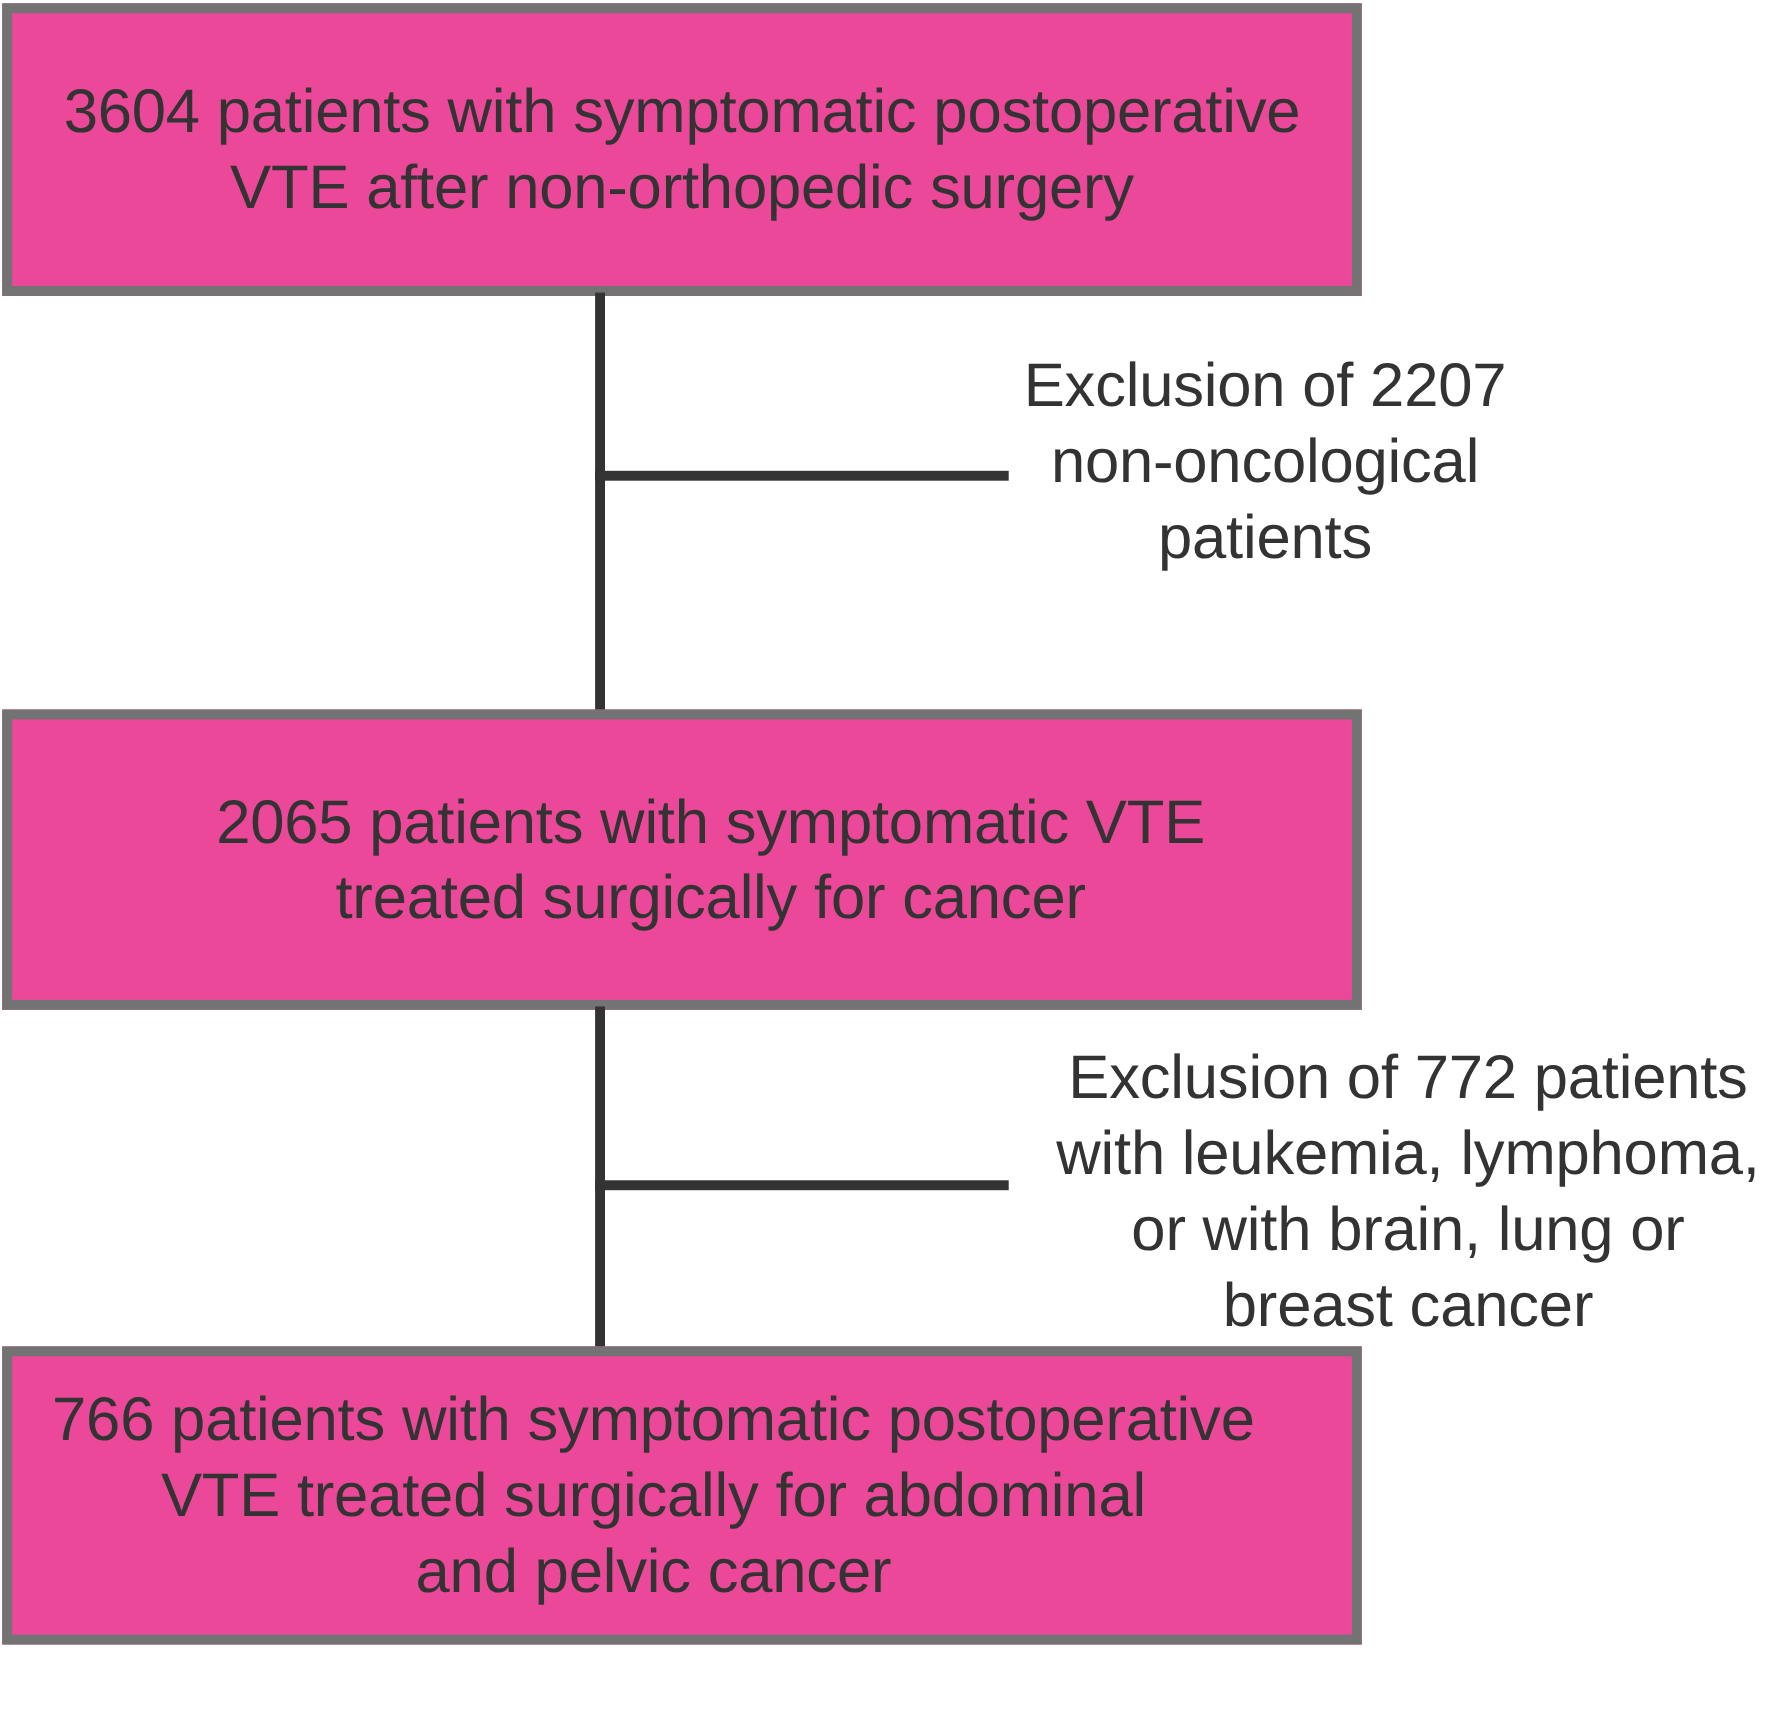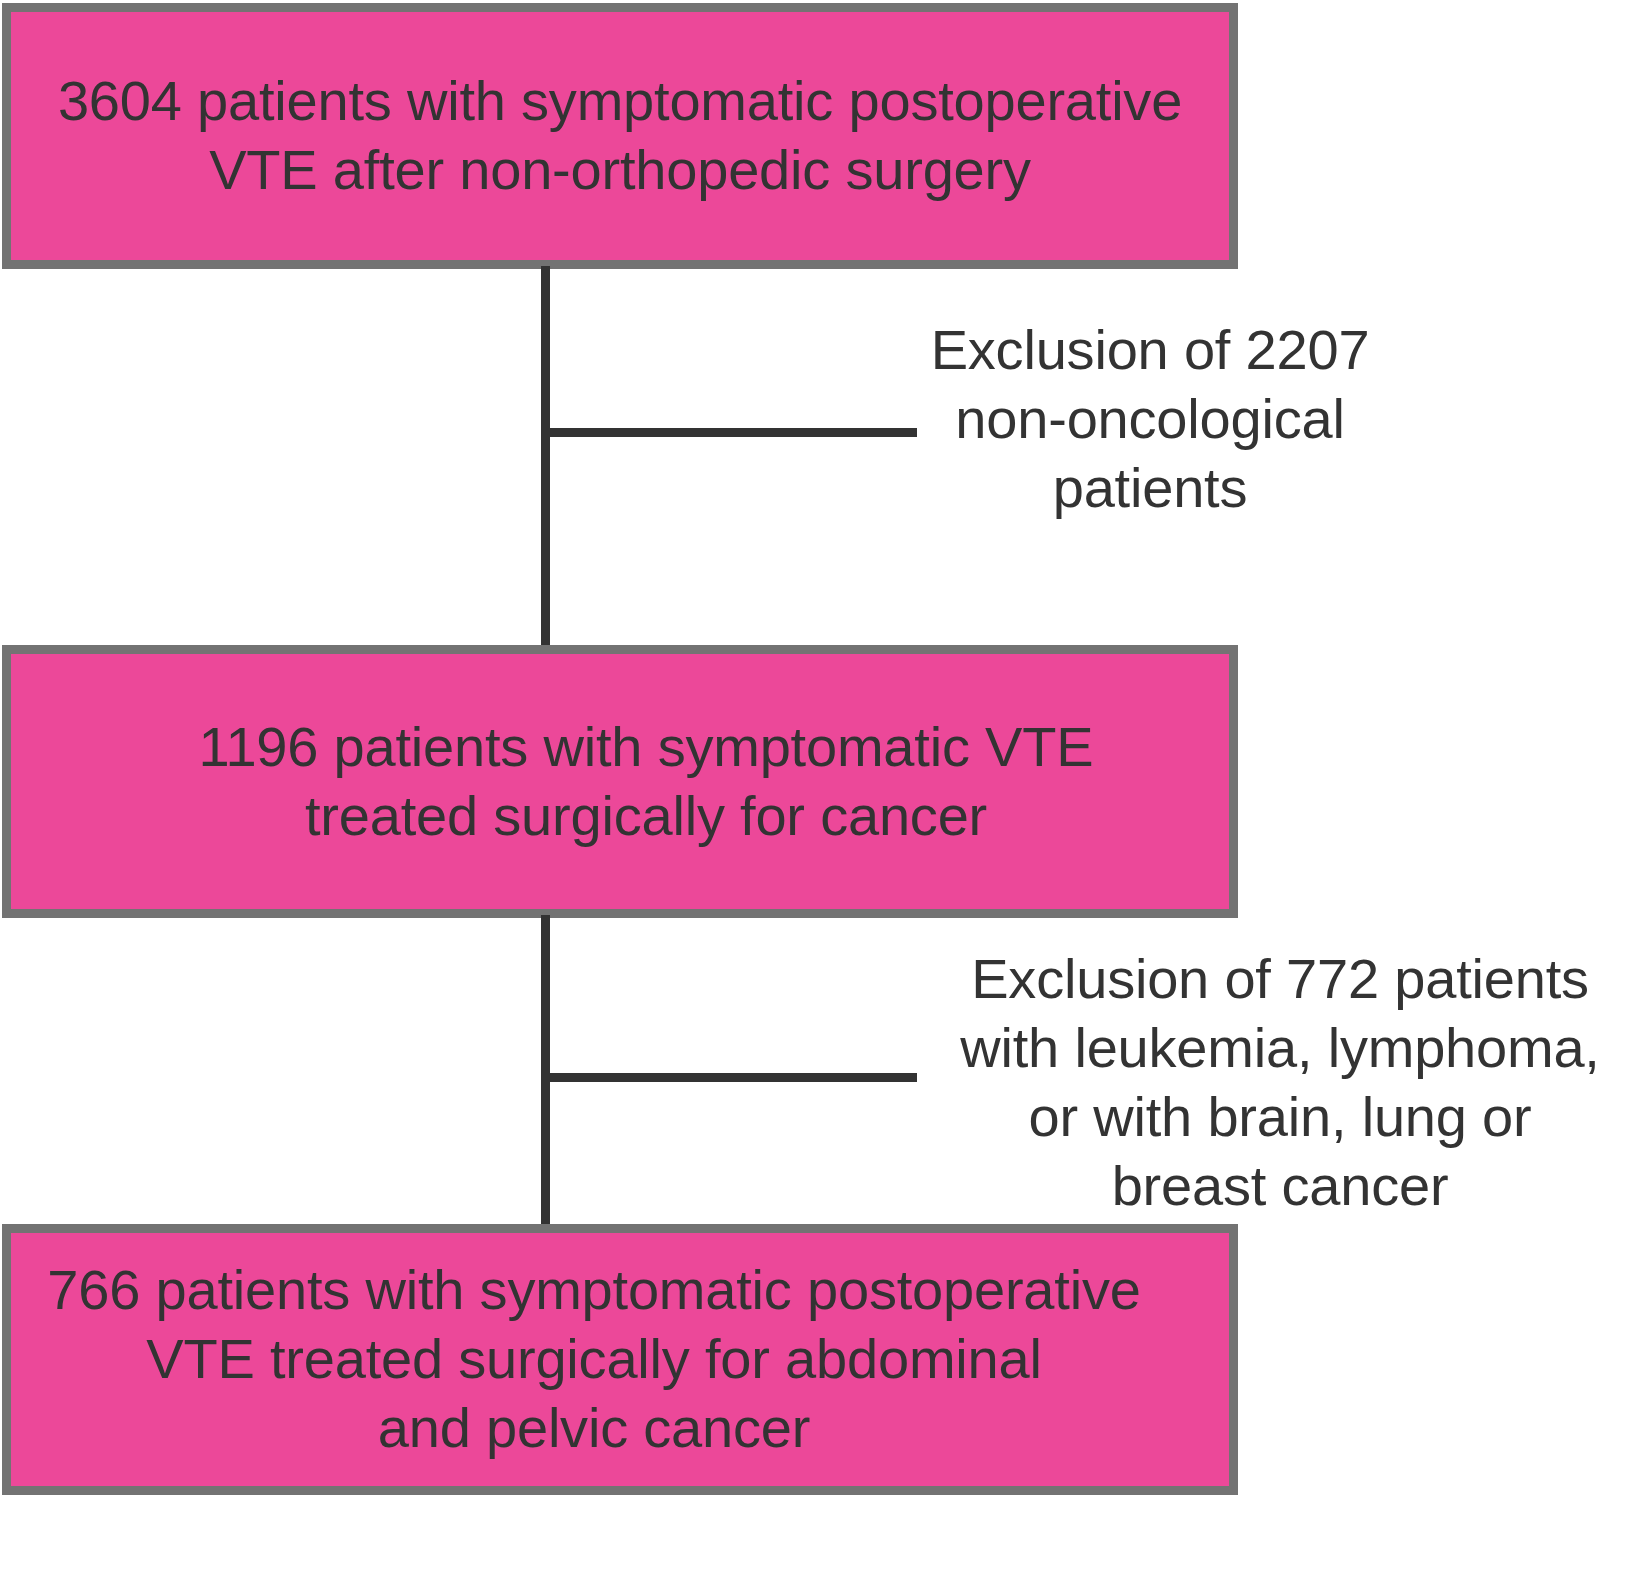--- a/index.html
+++ b/index.html
@@ -70,21 +70,21 @@
 
   <div class="connector-v" style="left:541px; top:266px; height:383px;"></div>
 
   <div class="connector-h" style="left:541px; top:428px; width:376px;"></div>
 
   <div class="exclusion-note" style="left:905px; top:316px; width:490px;">Exclusion of 2207
 non-oncological
 patients</div>
 
   <div class="flow-box" style="left:2px; top:645px; width:1236px; height:273px;">
-    <div class="box-text" style="transform: translateX(26px);">1196 patients with symptomatic VTE
+    <div class="box-text" style="transform: translateX(26px);">2065 patients with symptomatic VTE
 treated surgically for cancer</div>
   </div>
 
   <div class="connector-v" style="left:541px; top:915px; height:380px;"></div>
 
   <div class="connector-h" style="left:541px; top:1073px; width:376px;"></div>
 
   <div class="exclusion-note" style="left:935px; top:945px; width:690px;">Exclusion of 772 patients
 with leukemia, lymphoma,
 or with brain, lung or

